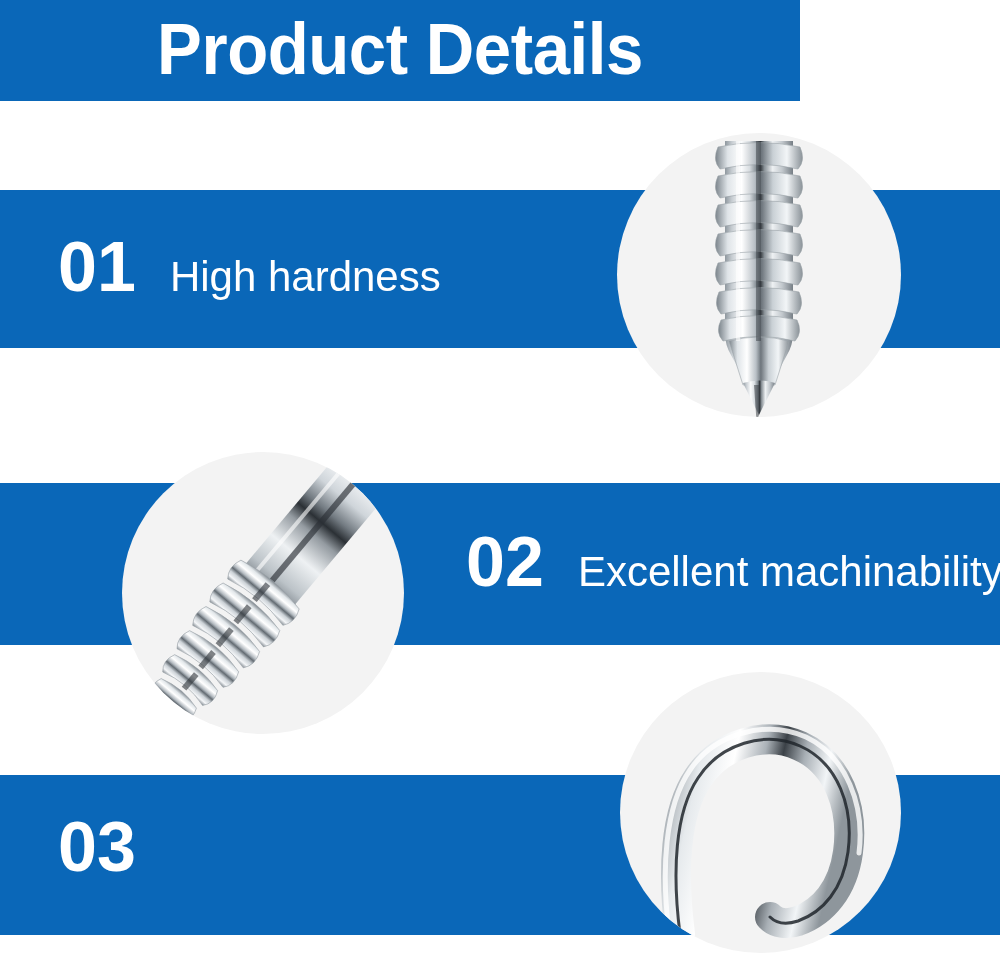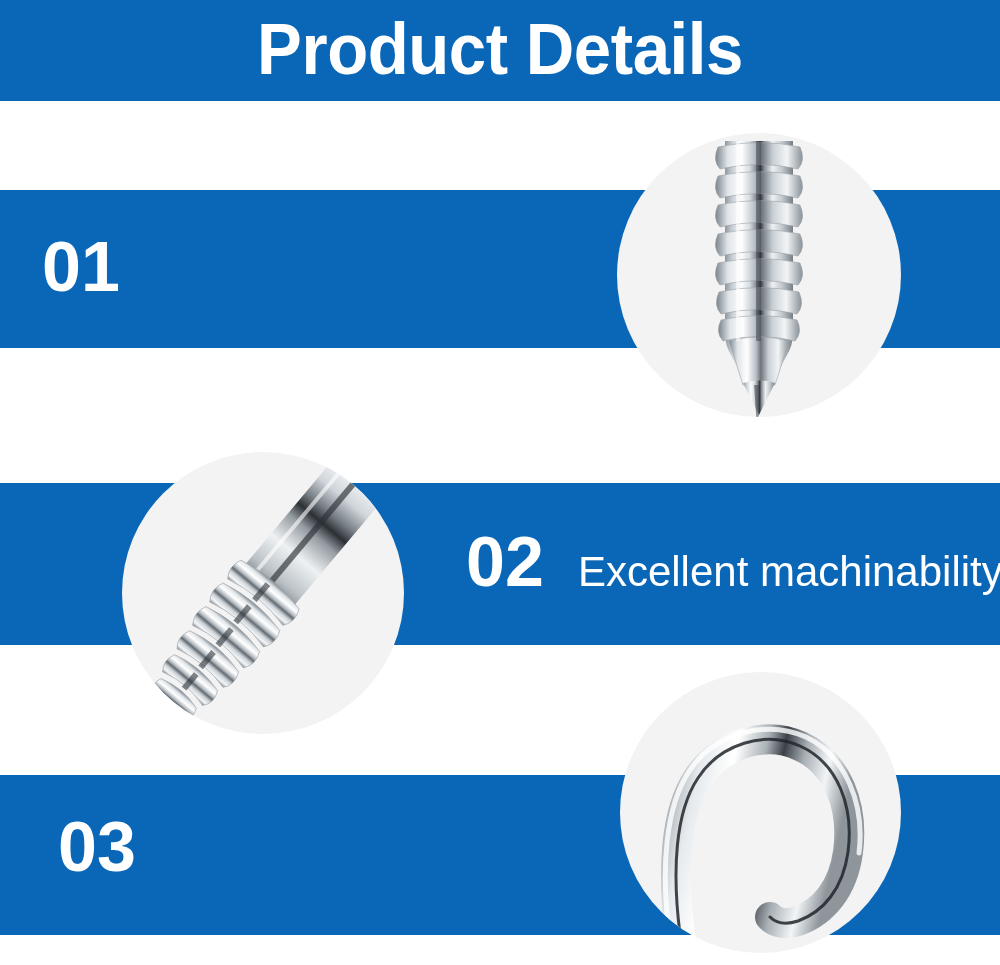--- a/index.html
+++ b/index.html
@@ -16,21 +16,21 @@
     height: 965px;
     background: #ffffff;
     overflow: hidden;
   }
 
   
   .title-banner {
     position: absolute;
     left: 0;
     top: 0;
-    width: 1000px;
+    width: 800px;
     height: 101px;
     background: #0a67b8;
     display: flex;
     align-items: center;
     justify-content: center;
   }
   .title-text {
     color: #ffffff;
     font-family: "Liberation Sans", sans-serif;
     font-weight: bold;
@@ -69,21 +69,21 @@
     line-height: 1;
     letter-spacing: 0px;
   }
   .feature-label {
     font-family: "Liberation Sans", sans-serif;
     font-weight: normal;
     font-size: 42px;
     line-height: 1;
     margin-left: 34px;
   }
-  .feature-1 { left: 42px;  top: 232px; }
+  .feature-1 { left: 58px;  top: 232px; }
   .feature-2 { left: 466px; top: 527px; }
   .feature-3 { left: 58px;  top: 812px; text-align: right; }
 
   
   .photo-circle {
     position: absolute;
     border-radius: 50%;
     background: #f3f3f3;
     overflow: hidden;
   }
@@ -100,20 +100,21 @@
   <div class="title-banner">
     <div class="title-text">Product Details</div>
   </div>
 
   <div class="stripe stripe-1"></div>
   <div class="stripe stripe-2"></div>
   <div class="stripe stripe-3"></div>
 
   <div class="feature feature-1">
     <span class="feature-num">01</span>
+    <span class="feature-label">High hardness</span>
   </div>
 
   <div class="feature feature-2">
     <span class="feature-num">02</span>
     <span class="feature-label">Excellent machinability</span>
   </div>
 
   <div class="feature feature-3">
     <span class="feature-num">03</span>
   </div>

